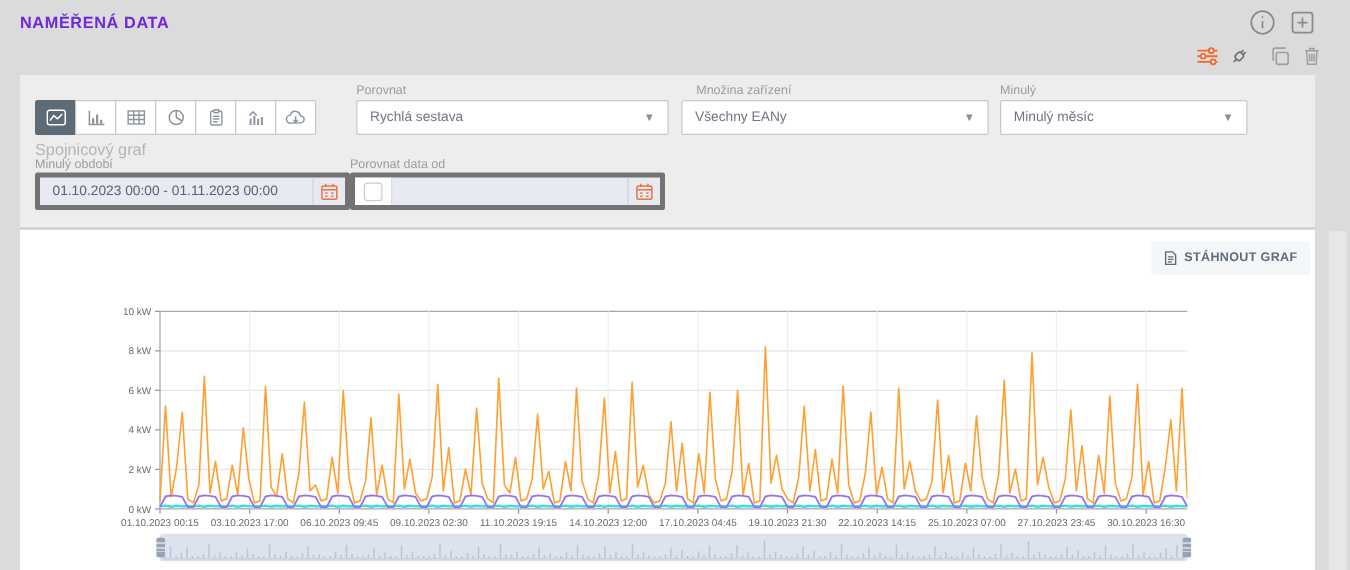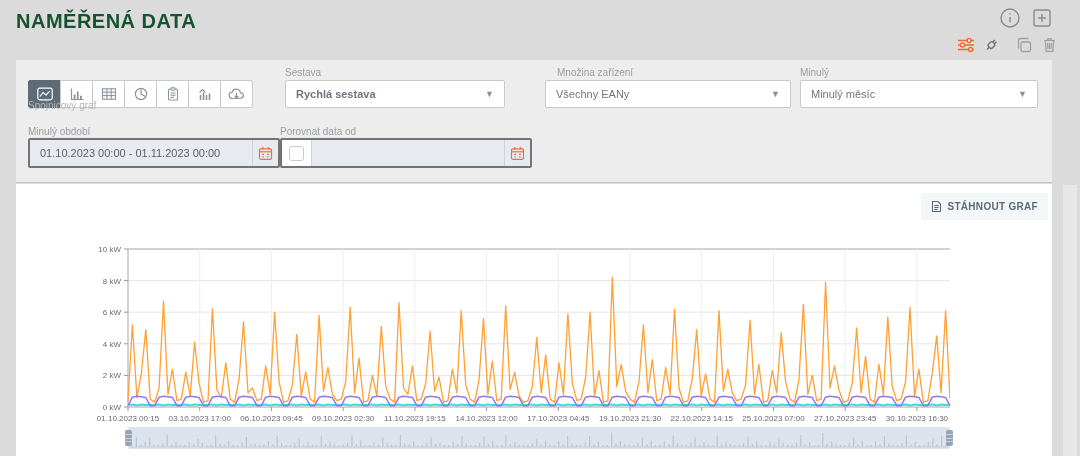--- a/index.html
+++ b/index.html
@@ -1,21 +1,21 @@
 <!DOCTYPE html>
 <html><head>
 <meta charset="utf-8">
 <style>
   * { margin:0; padding:0; box-sizing:border-box; }
   html,body { width:1080px; height:456px; overflow:hidden; }
   body { font-family:"Liberation Sans", sans-serif; background:#dbdbdb; position:relative; }
 
   
-  .page-title { position:absolute; left:16px; top:10px; font-size:20px; font-weight:700;
-    color:#14532d; letter-spacing:.5px; }
+  .page-title { position:absolute; left:16px; top:10px; font-size:13px; font-weight:700;
+    color:#6d28d9; letter-spacing:.5px; }
   .header-icons { position:absolute; right:26px; top:6px; display:flex; gap:8px; align-items:center; }
   .hicon { width:24px; height:24px; display:flex; align-items:center; justify-content:center; cursor:pointer; }
   .toolbar-icons { position:absolute; right:22px; top:36px; display:flex; gap:7px; align-items:center; }
   .ticon { width:18px; height:18px; display:flex; align-items:center; justify-content:center; cursor:pointer; }
   .ticon.gap { margin-left:8px; }
 
   
   .form-panel { position:absolute; left:16px; top:60px; width:1036px; height:123px;
     background:#ededed; border-bottom:1px solid #c6c6c6; }
   .f-label { position:absolute; font-size:10px; color:#9a9da0; }
@@ -23,23 +23,23 @@
     border-radius:2px; display:flex; align-items:center; padding:0 10px; font-size:11px;
     color:#6e7681; cursor:pointer; }
   .select-box .caret { margin-left:auto; font-size:9px; color:#8a8f94; }
 
   .display-group { position:absolute; left:12px; top:20px; display:flex; }
   .disp-btn { width:33px; height:28px; background:#fff; border:1px solid #c9c9c9; margin-left:-1px;
     display:flex; align-items:center; justify-content:center; cursor:pointer; }
   .disp-btn:first-child { margin-left:0; border-radius:2px 0 0 2px; }
   .disp-btn:last-child { border-radius:0 2px 2px 0; }
   .disp-btn.selected { background:#5c6b76; border-color:#5c6b76; }
-  .caption { position:absolute; left:12px; top:40px; font-size:10px; color:#b5b5b5; }
-
-  .input-group { position:absolute; top:78px; height:30px; display:flex; border:2px solid #737373;
+  .caption { position:absolute; left:12px; top:52px; font-size:13px; color:#b5b5b5; }
+
+  .input-group { position:absolute; top:78px; height:30px; display:flex; border:4px solid #737373;
     border-radius:2px; overflow:hidden; background:#e7ebf1; }
   .date-text { flex:1; display:flex; align-items:center; padding:0 10px; font-size:11px; color:#59616d; }
   .cal-cell { width:26px; display:flex; align-items:center; justify-content:center;
     border-left:1px solid #cdd4dd; cursor:pointer; }
   .check-cell { width:30px; background:#fff; display:flex; align-items:center; justify-content:center;
     border-right:1px solid #cdd4dd; }
   .checkbox { width:15px; height:15px; border:1px solid #c6ccd4; border-radius:3px; background:#fff; cursor:pointer; }
 
   .search-btn { position:absolute; right:2px; top:78px; height:30px; padding:0 9px;
     background:linear-gradient(#fb5c1d,#ee4902); color:#fff; font-size:10.5px; font-weight:700;
@@ -190,34 +190,34 @@
     <span class="disp-btn">
       <svg class="icon" width="17" height="14" viewBox="0 0 17 14" fill="none" stroke="#8b959e" stroke-width="1.2">
         <path d="M4.5 11.5 a3.2 3.2 0 0 1 -.3-6.4 a4.2 4.2 0 0 1 8.2 .7 a2.7 2.7 0 0 1 .4 5.4 z"></path>
         <line x1="8.5" y1="6" x2="8.5" y2="10.5"></line>
         <polyline points="6.8,9 8.5,10.8 10.2,9"></polyline>
       </svg>
     </span>
   </div>
   <span class="caption">Spojnicový graf</span>
 
-  <span class="f-label" style="left:269px; top:7px;">Sestava</span>
-  <div class="select-box" style="left:269px; top:20px; width:220px;font-weight:bold;">
+  <span class="f-label" style="left:269px; top:7px;">Porovnat</span>
+  <div class="select-box" style="left:269px; top:20px; width:250px;">
     <span>Rychlá sestava</span>
     <span class="caret">▼</span>
   </div>
 
   <span class="f-label" style="left:541px; top:7px;">Množina zařízení</span>
   <div class="select-box" style="left:529px; top:20px; width:246px;">
     <span>Všechny EANy</span>
     <span class="caret">▼</span>
   </div>
 
   <span class="f-label" style="left:784px; top:7px;">Minulý</span>
-  <div class="select-box" style="left:784px; top:20px; width:238px;">
+  <div class="select-box" style="left:784px; top:20px; width:198px;">
     <span>Minulý měsíc</span>
     <span class="caret">▼</span>
   </div>
 
   <span class="f-label" style="left:12px; top:66px;">Minulý období</span>
   <div class="input-group" style="left:12px; width:252px;">
     <div class="date-text">01.10.2023 00:00 - 01.11.2023 00:00</div>
     <div class="cal-cell">
       <svg class="icon" width="15" height="15" viewBox="0 0 15 15" fill="none" stroke="#ee7143" stroke-width="1.2">
         <rect x="1.5" y="2.8" width="12" height="10.5" rx="1.2"></rect>

